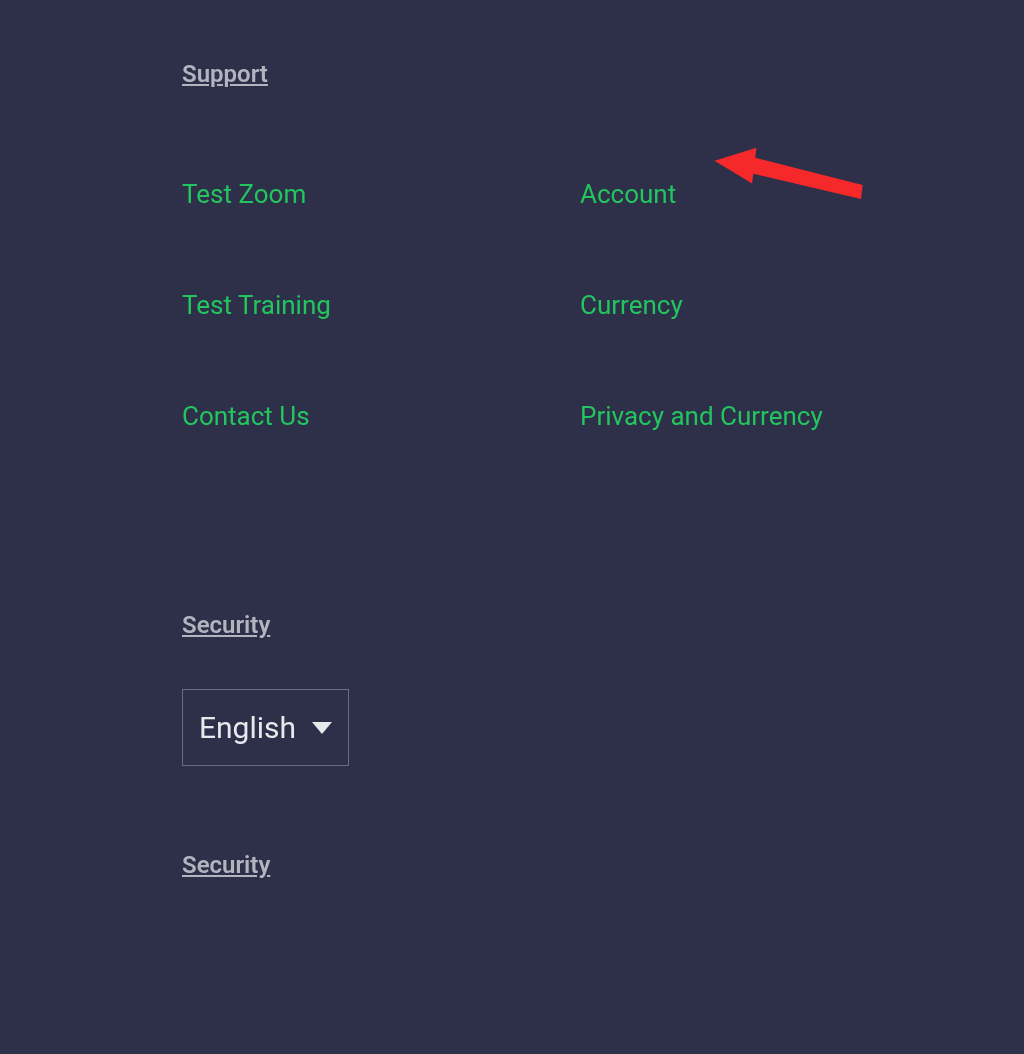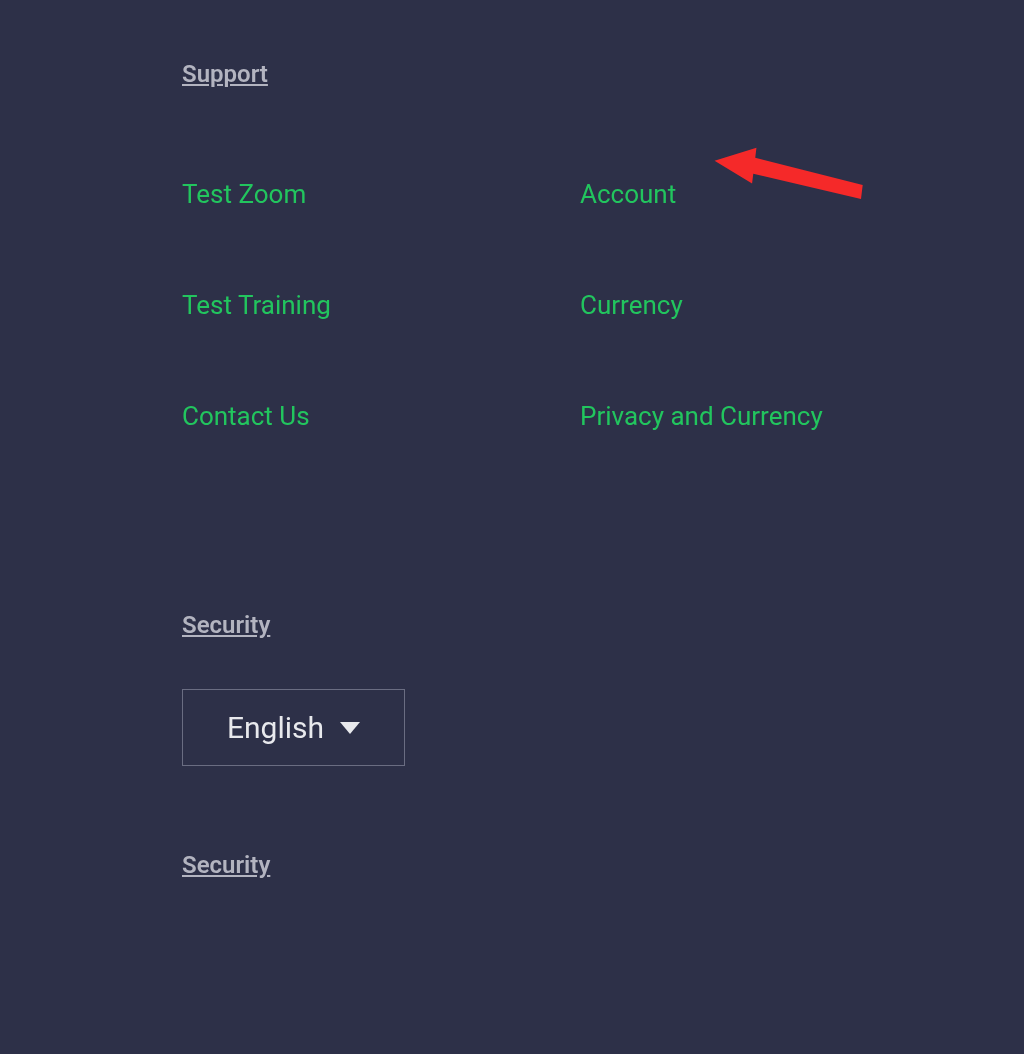--- a/index.html
+++ b/index.html
@@ -36,21 +36,21 @@
       cursor: pointer;
       margin-top: 41px;
     }
     .section-block {
       margin-bottom: 85px;
     }
     .dropdown {
       display: inline-flex;
       align-items: center;
       border: 1px solid #6a6d82;
-      padding: 20px 44px;
+      padding: 20px 16px;
       cursor: pointer;
     }
     .dropdown-label {
       color: #e8e9ed;
       font-size: 30px;
       font-weight: 400;
     }
     .caret-down {
       margin-left: 16px;
       width: 0;

